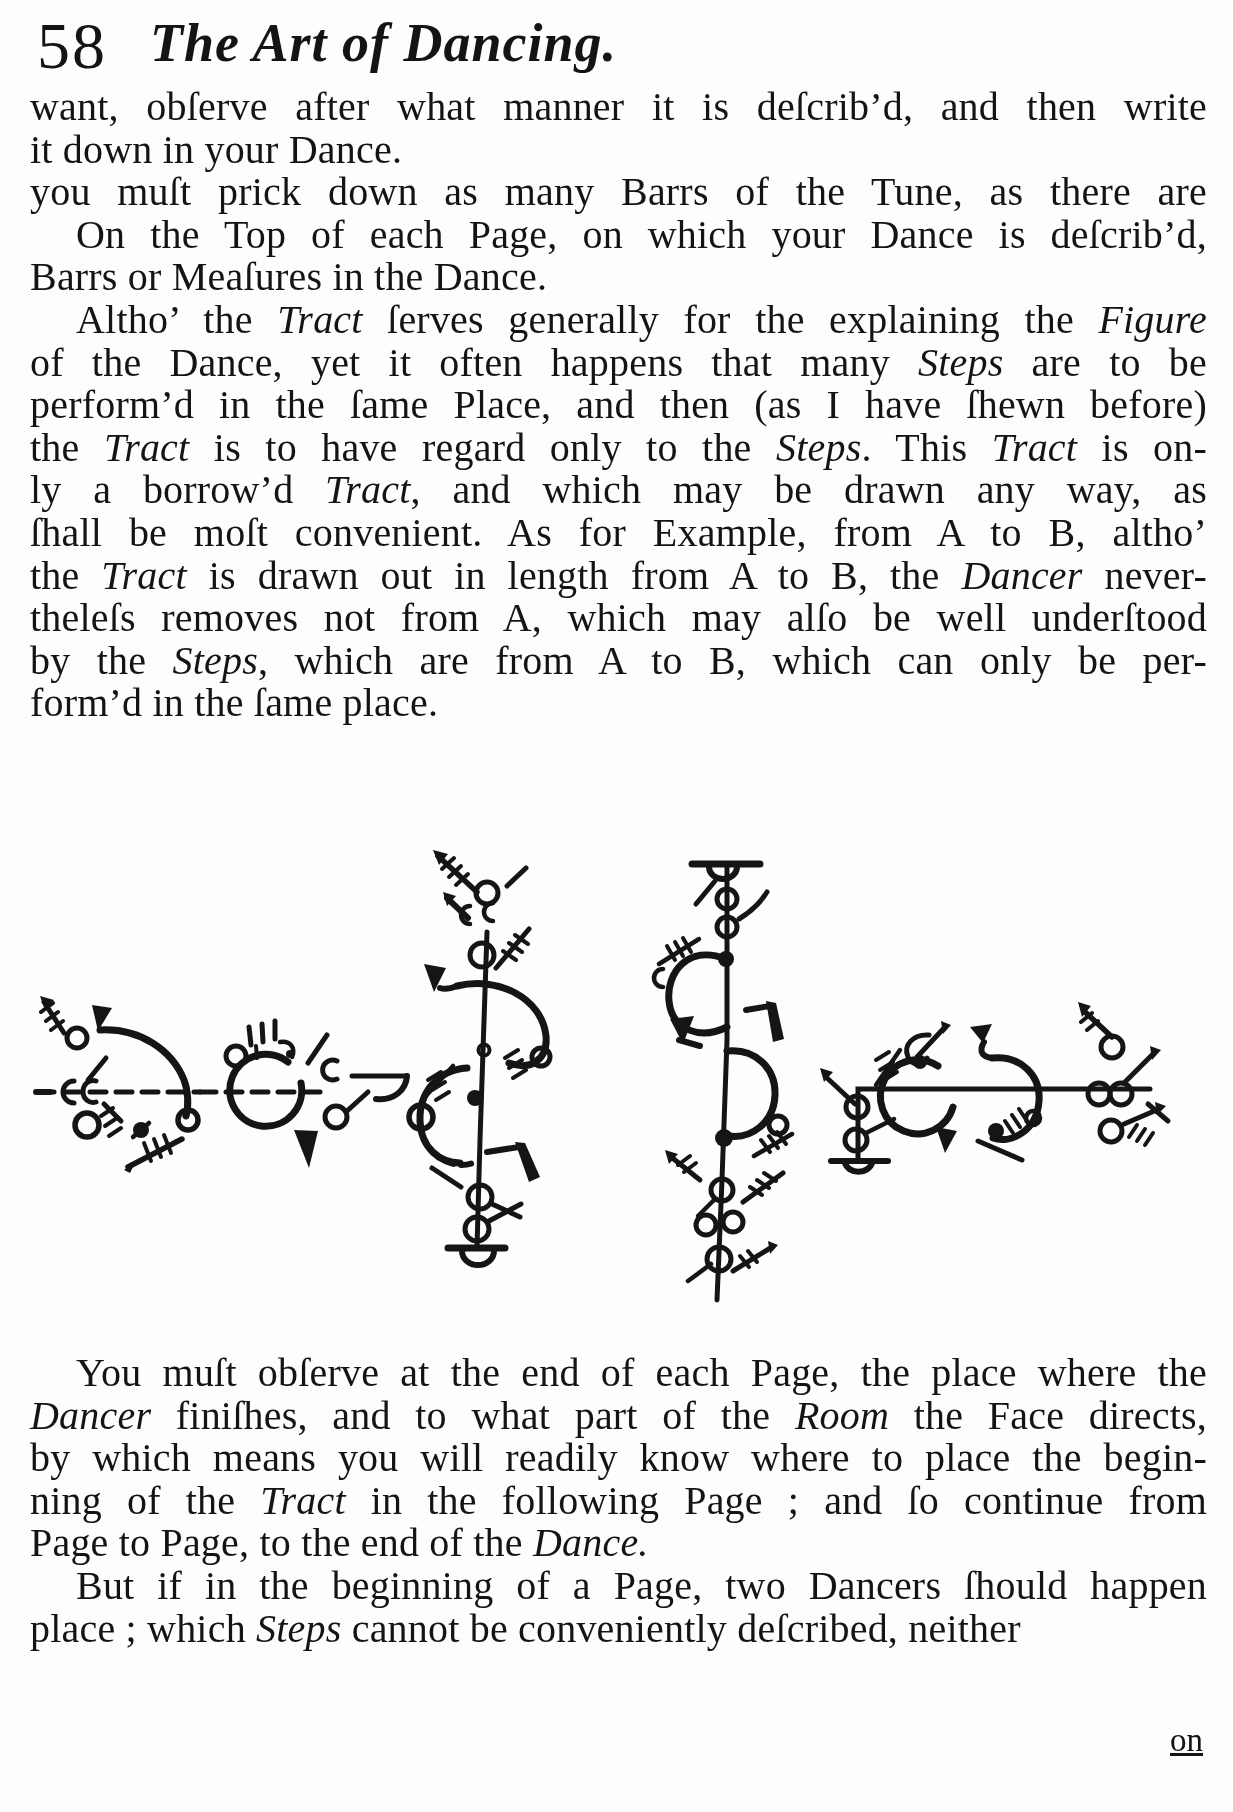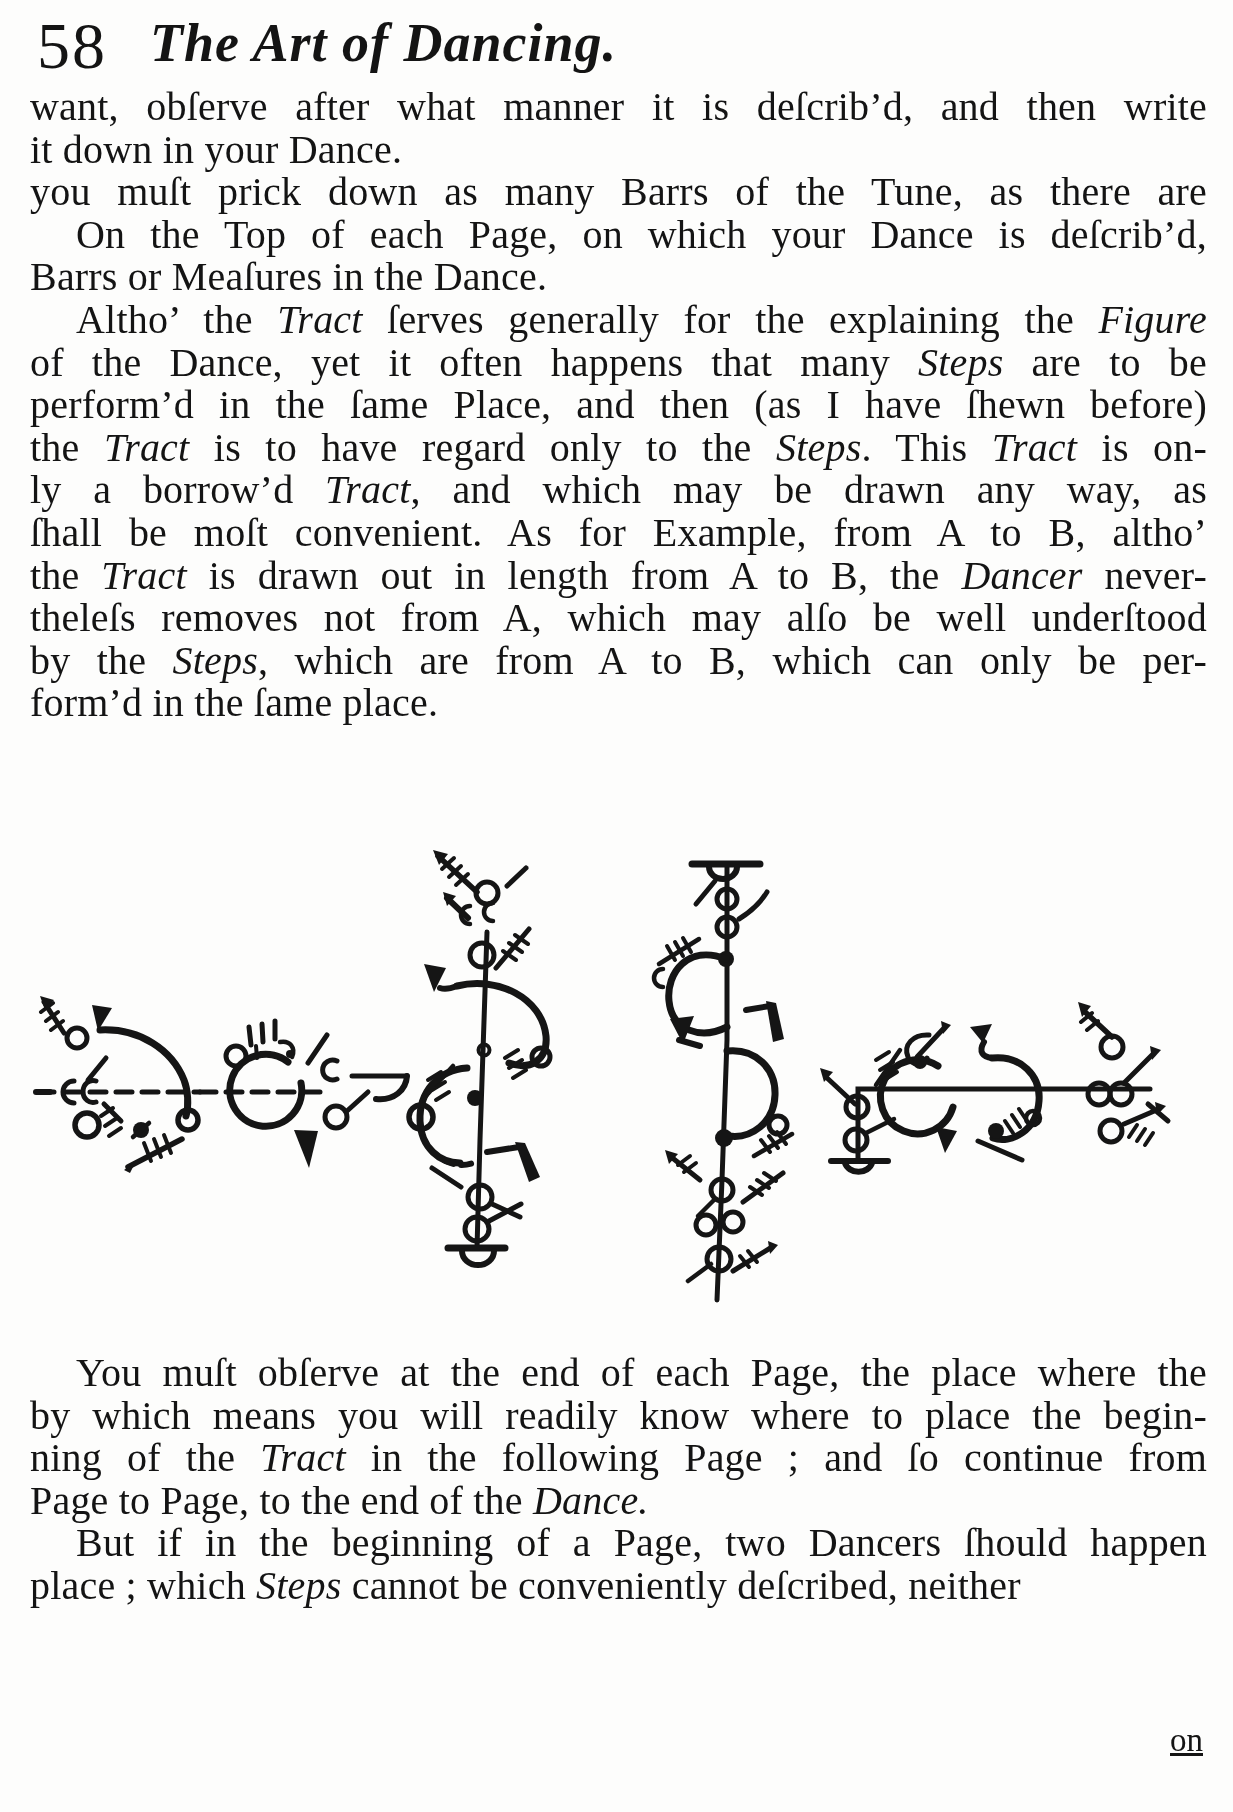--- a/index.html
+++ b/index.html
@@ -227,20 +227,21 @@
       <path class="st" stroke-width="5" d="M 1124,384 L 1159,369"></path>
       <polygon class="fl" points="1155,362 1166,366 1157,375"></polygon>
       <path class="st" stroke-width="4" d="M 1129,397 L 1137,385 M 1137,401 L 1145,389 M 1145,405 L 1153,393"></path>
       <path class="st" stroke-width="5" d="M 1148,364 L 1168,381"></path>
     </g>
   </svg>
 
   <div class="textblock tb-lower">
     <div>
       <div class="line indent">You muſt obſerve at the end of each Page, the place where the</div>
+      <div class="line"><i>Dancer</i> finiſhes, and to what part of the <i>Room</i> the Face directs,</div>
       <div class="line">by which means you will readily know where to place the begin-</div>
       <div class="line">ning of the <i>Tract</i> in the following Page ; and ſo continue from</div>
       <div class="line last">Page to Page, to the end of the <i>Dance.</i></div>
     </div>
     <div>
       <div class="line indent">But if in the beginning of a Page, two Dancers ſhould happen</div>
       <div class="line last">place ; which <i>Steps</i> cannot be conveniently deſcribed, neither</div>
     </div>
   </div>
 

